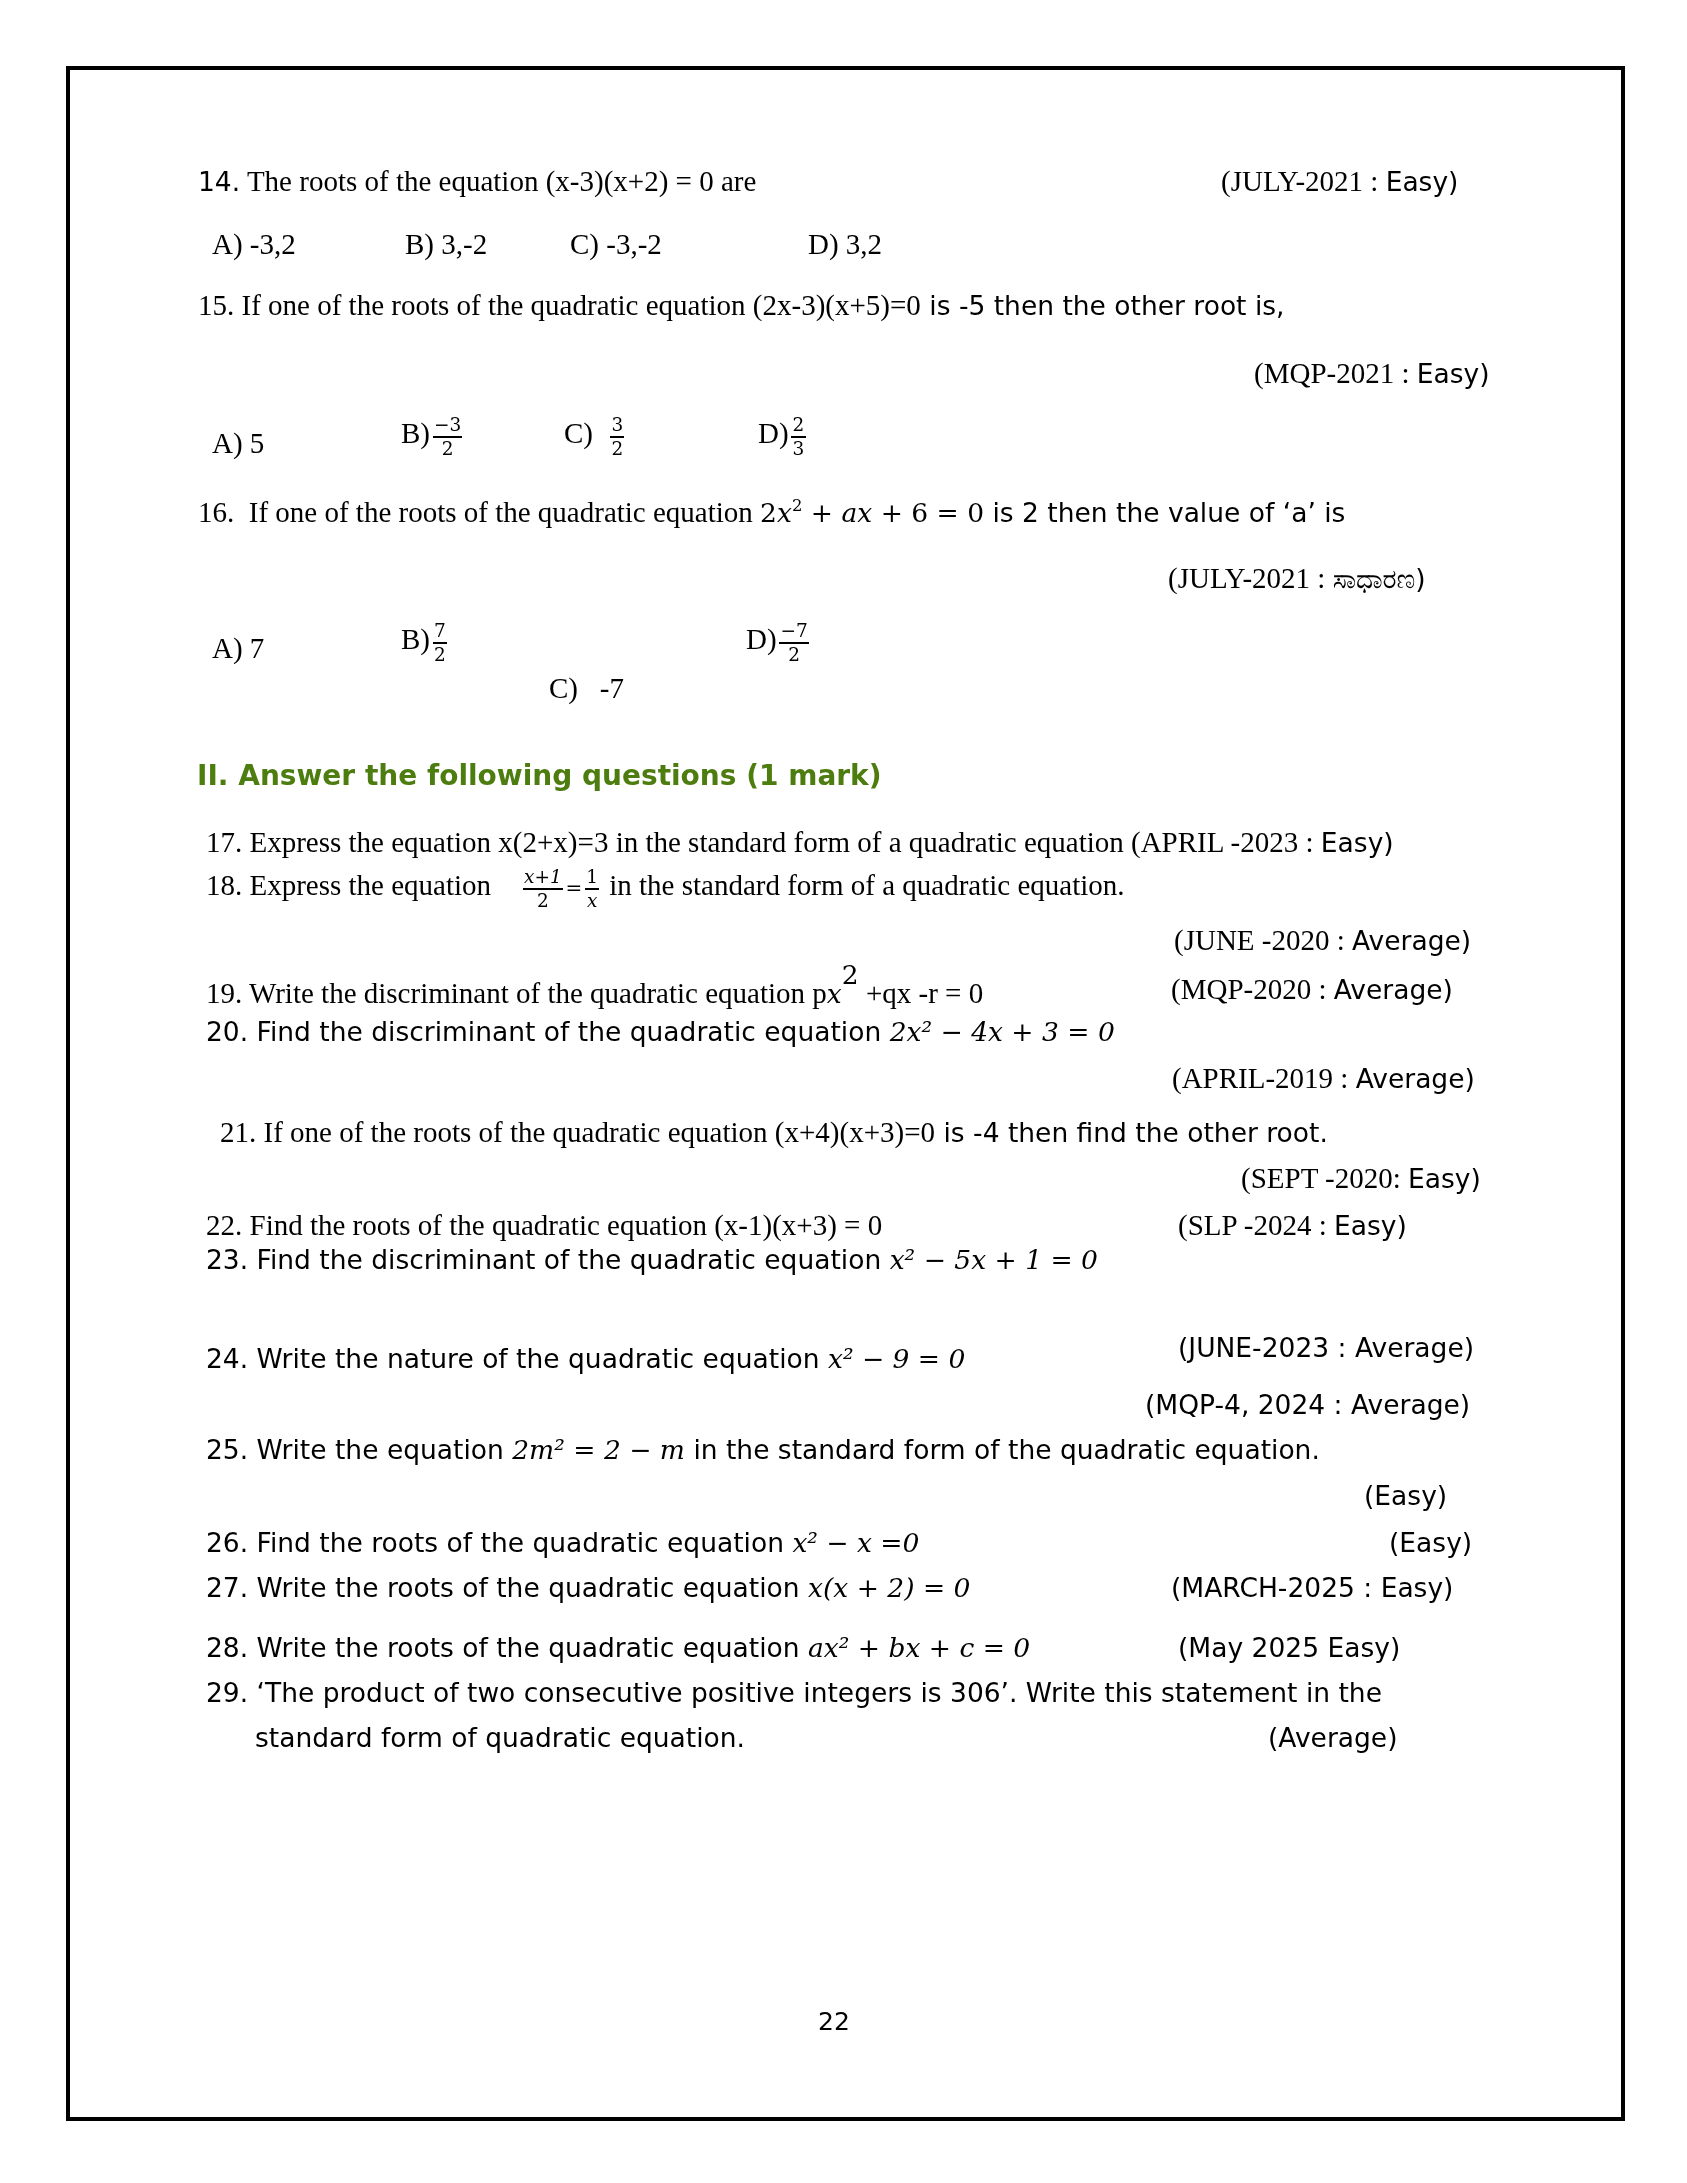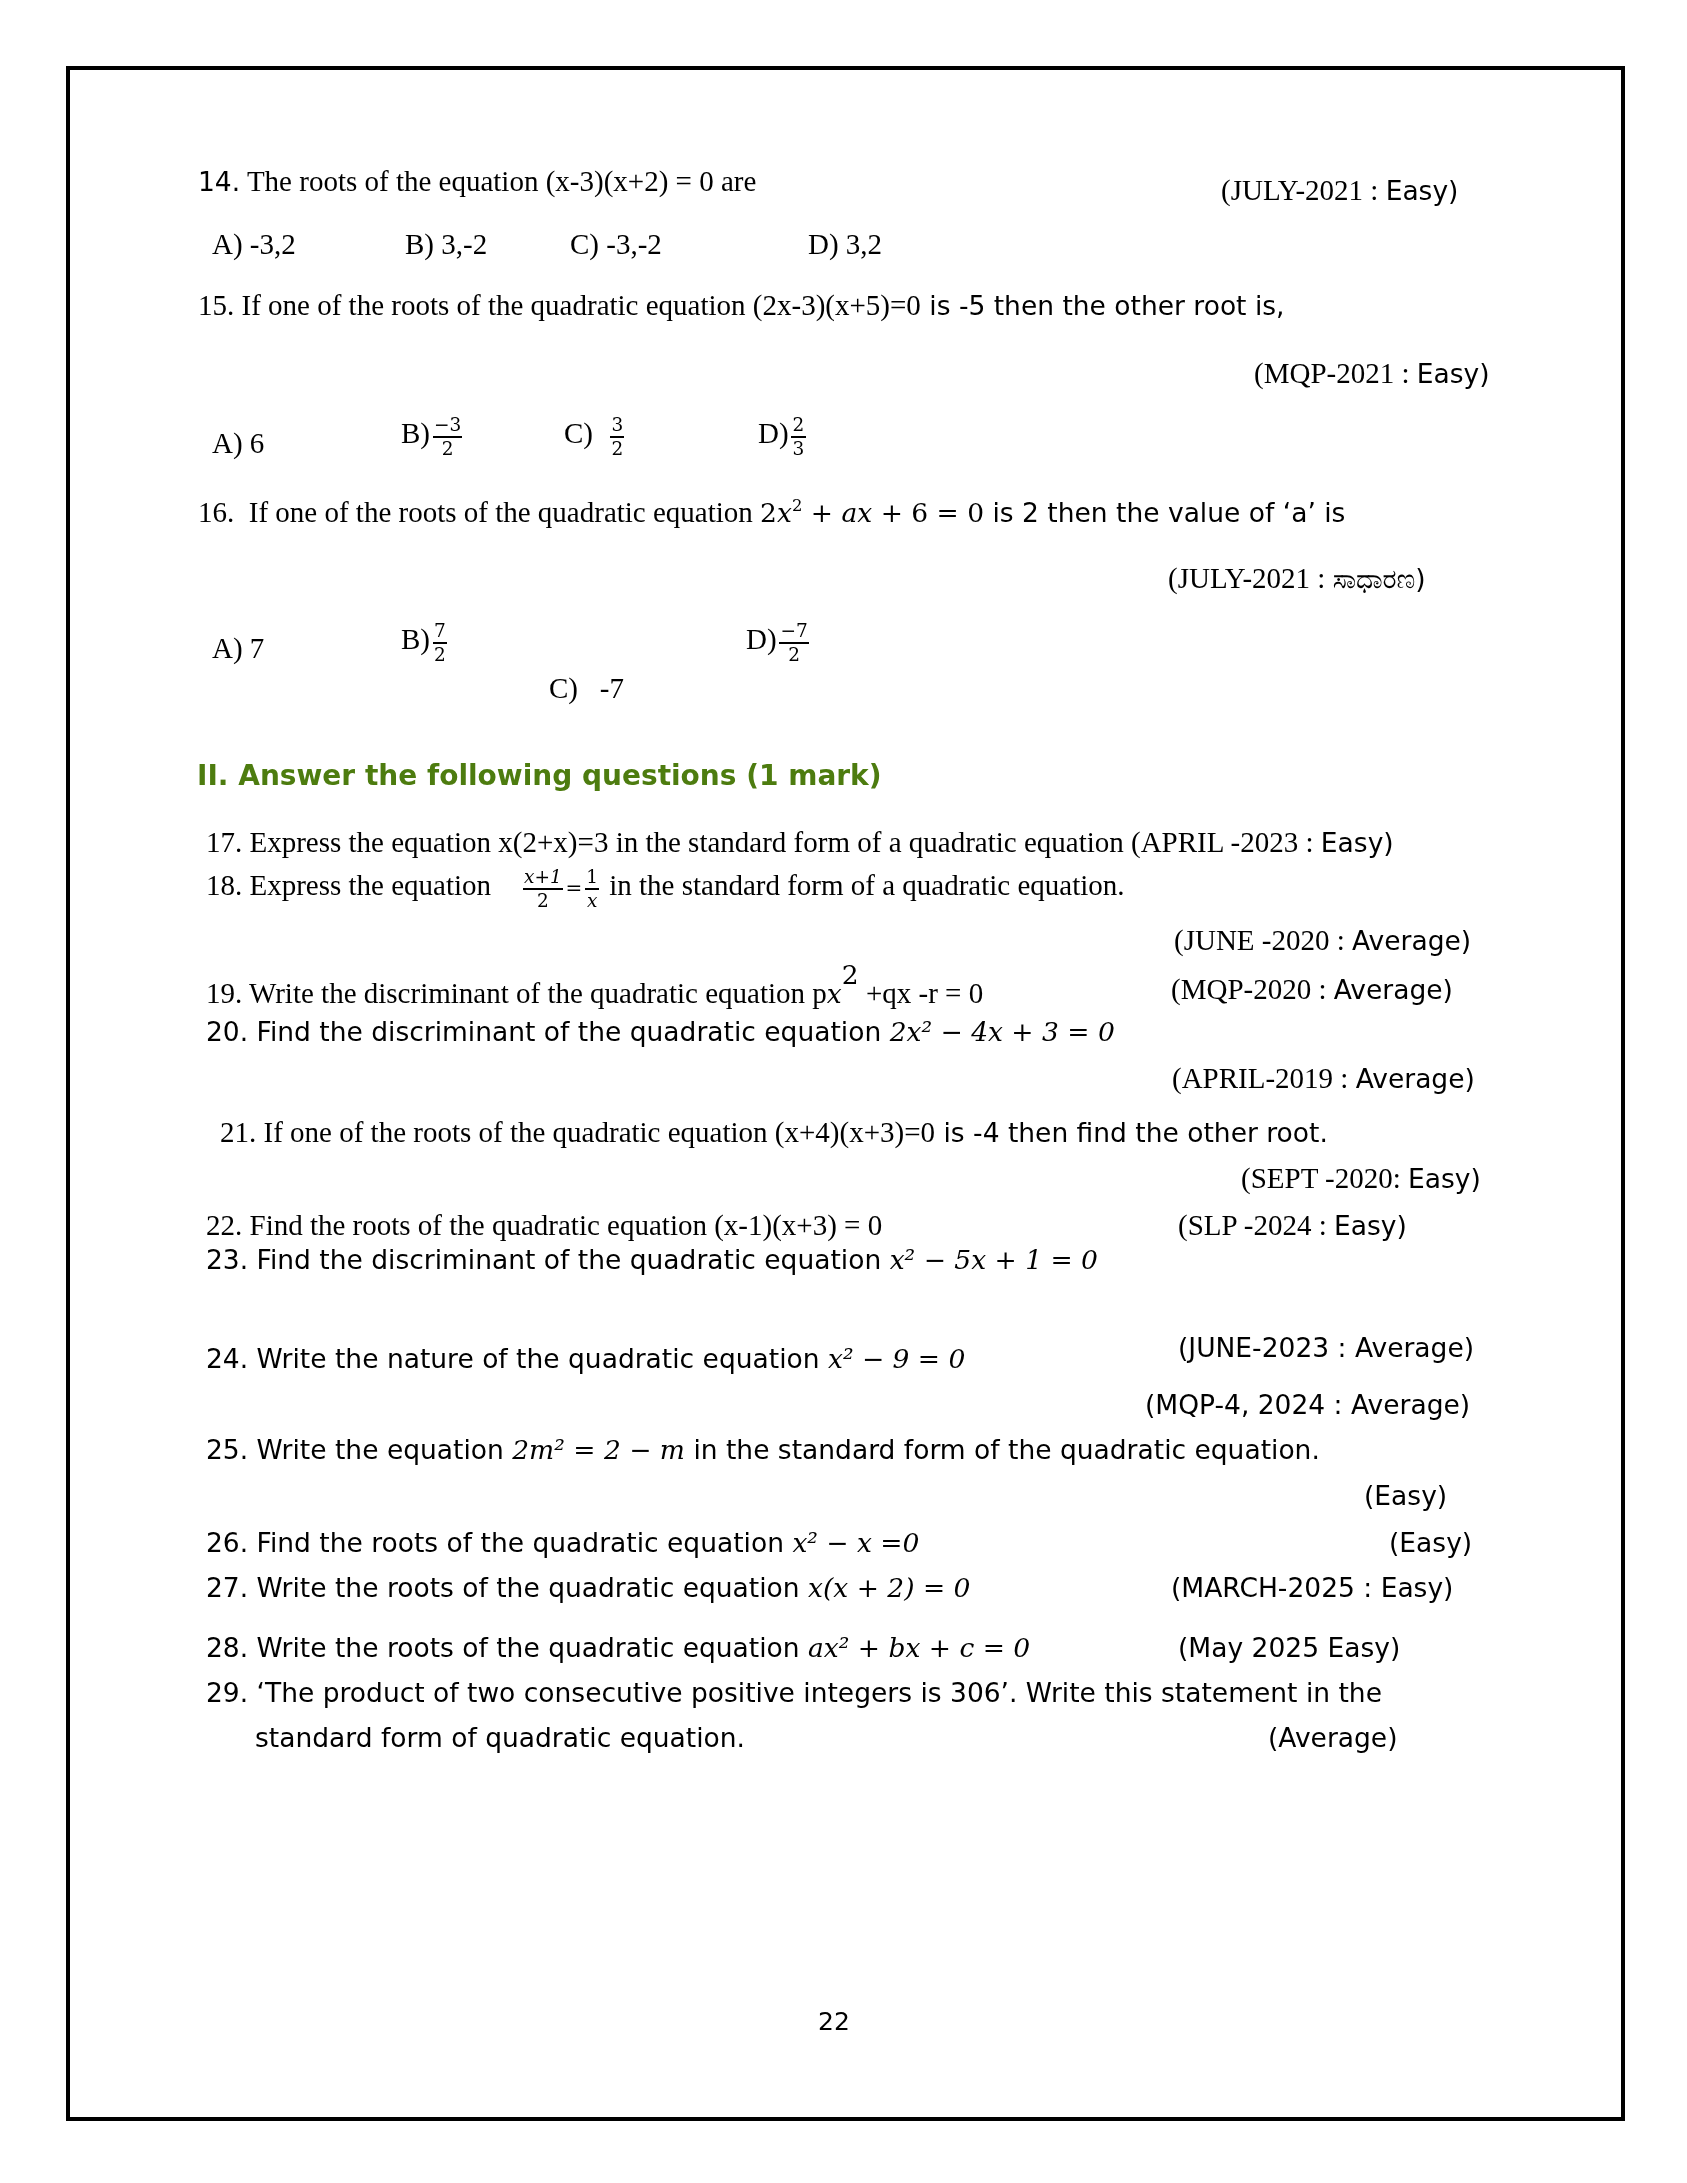--- a/index.html
+++ b/index.html
@@ -22,36 +22,36 @@
 </style>
 </head>
 <body>
 
 <div class="frame"></div>
 
 <div class="ln serif" style="left:198px; top:167px;">
   <span class="sans">14.</span>
   <span>The roots of the equation (x-3)(x+2) = 0 are</span>
 </div>
-<div class="tag" style="left:1221px; top:176px;">
+<div class="tag" style="left:1221px; top:167px;">
   <span class="serif">(JULY-2021 : </span><span class="sans">Easy)</span>
 </div>
 <div class="ln serif" style="left:212px; top:230px;">A) -3,2</div>
 <div class="ln serif" style="left:405px; top:230px;">B) 3,-2</div>
 <div class="ln serif" style="left:570px; top:230px;">C) -3,-2</div>
 <div class="ln serif" style="left:808px; top:230px;">D) 3,2</div>
 
 <div class="ln serif" style="left:198px; top:291px;">
   <span>15.</span>
   <span>If one of the roots of the quadratic equation (2x-3)(x+5)=0</span><span class="sans"> is -5 then the other root is,</span>
 </div>
 <div class="tag" style="left:1254px; top:359px;">
   <span class="serif">(MQP-2021 : </span><span class="sans">Easy)</span>
 </div>
-<div class="ln serif" style="left:212px; top:429px;">A) 6</div>
+<div class="ln serif" style="left:212px; top:429px;">A) 5</div>
 <div class="ln serif" style="left:401px; top:415px;">
   <span>B)</span><span class="frac">
       <span class="num">−3</span>
       <span class="bar"></span>
       <span class="den">2</span>
     </span>
 </div>
 <div class="ln serif" style="left:564px; top:415px;">
   <span>C)</span>&nbsp;&nbsp;<span class="frac">
       <span class="num">3</span>

